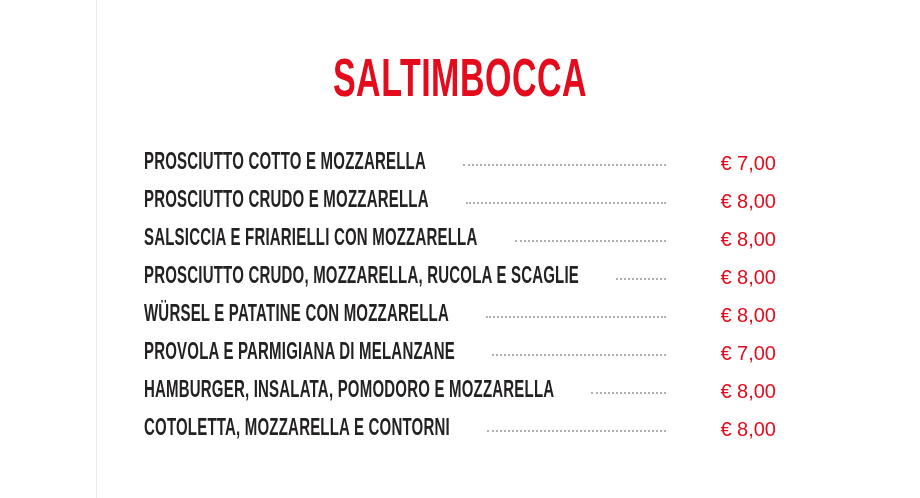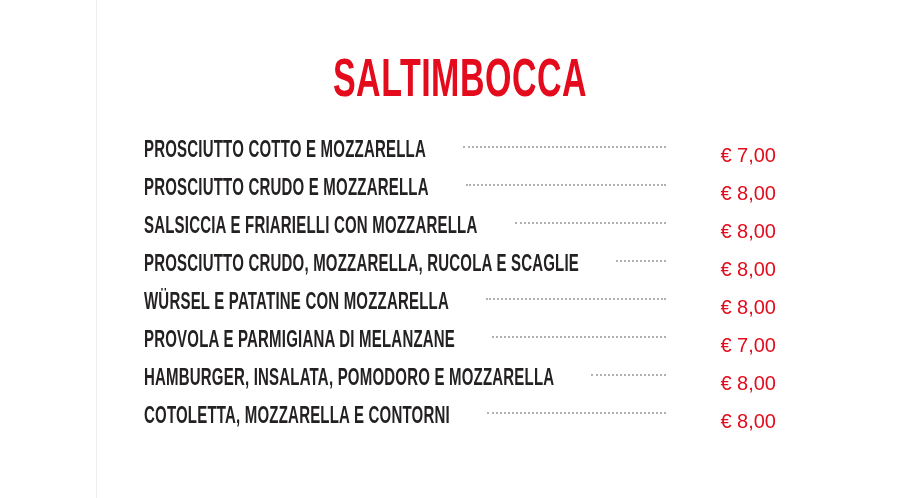--- a/index.html
+++ b/index.html
@@ -42,21 +42,21 @@
     white-space:nowrap;
   }
   .menu{
     position:absolute;
     left:144px;
     top:144px;
     width:632px;
   }
   .row{
     display:flex;
-    align-items:flex-start;
+    align-items:center;
     height:38px;
     gap:28px;
   }
   .name{
     display:inline-block;
     font-size:15px;
     font-weight:bold;
     line-height:1;
     letter-spacing:0.2px;
     color:var(--ink);

